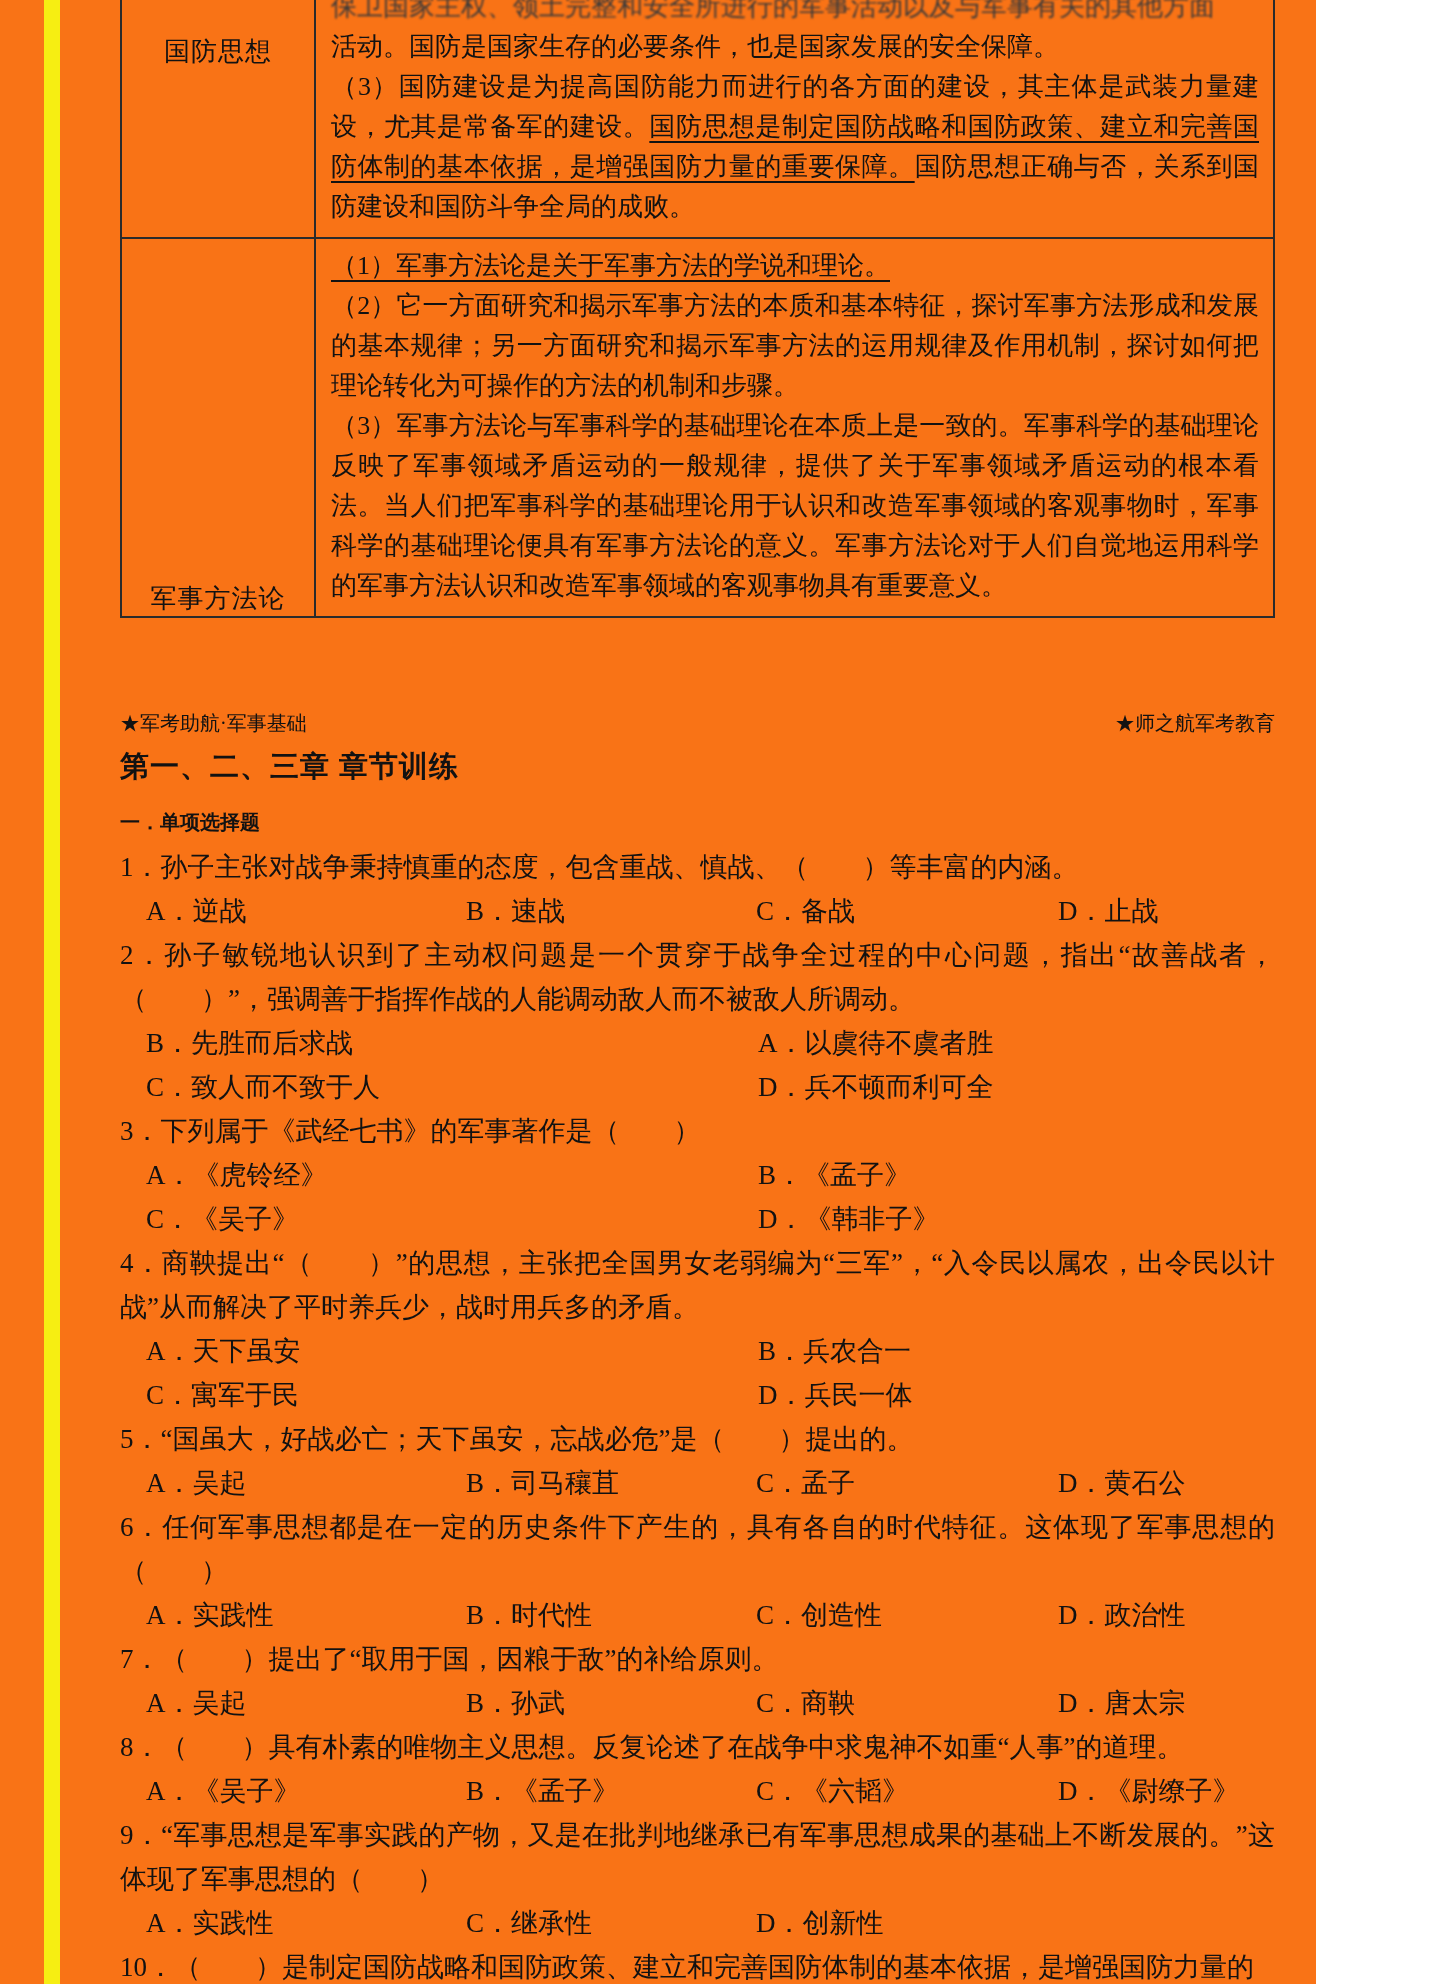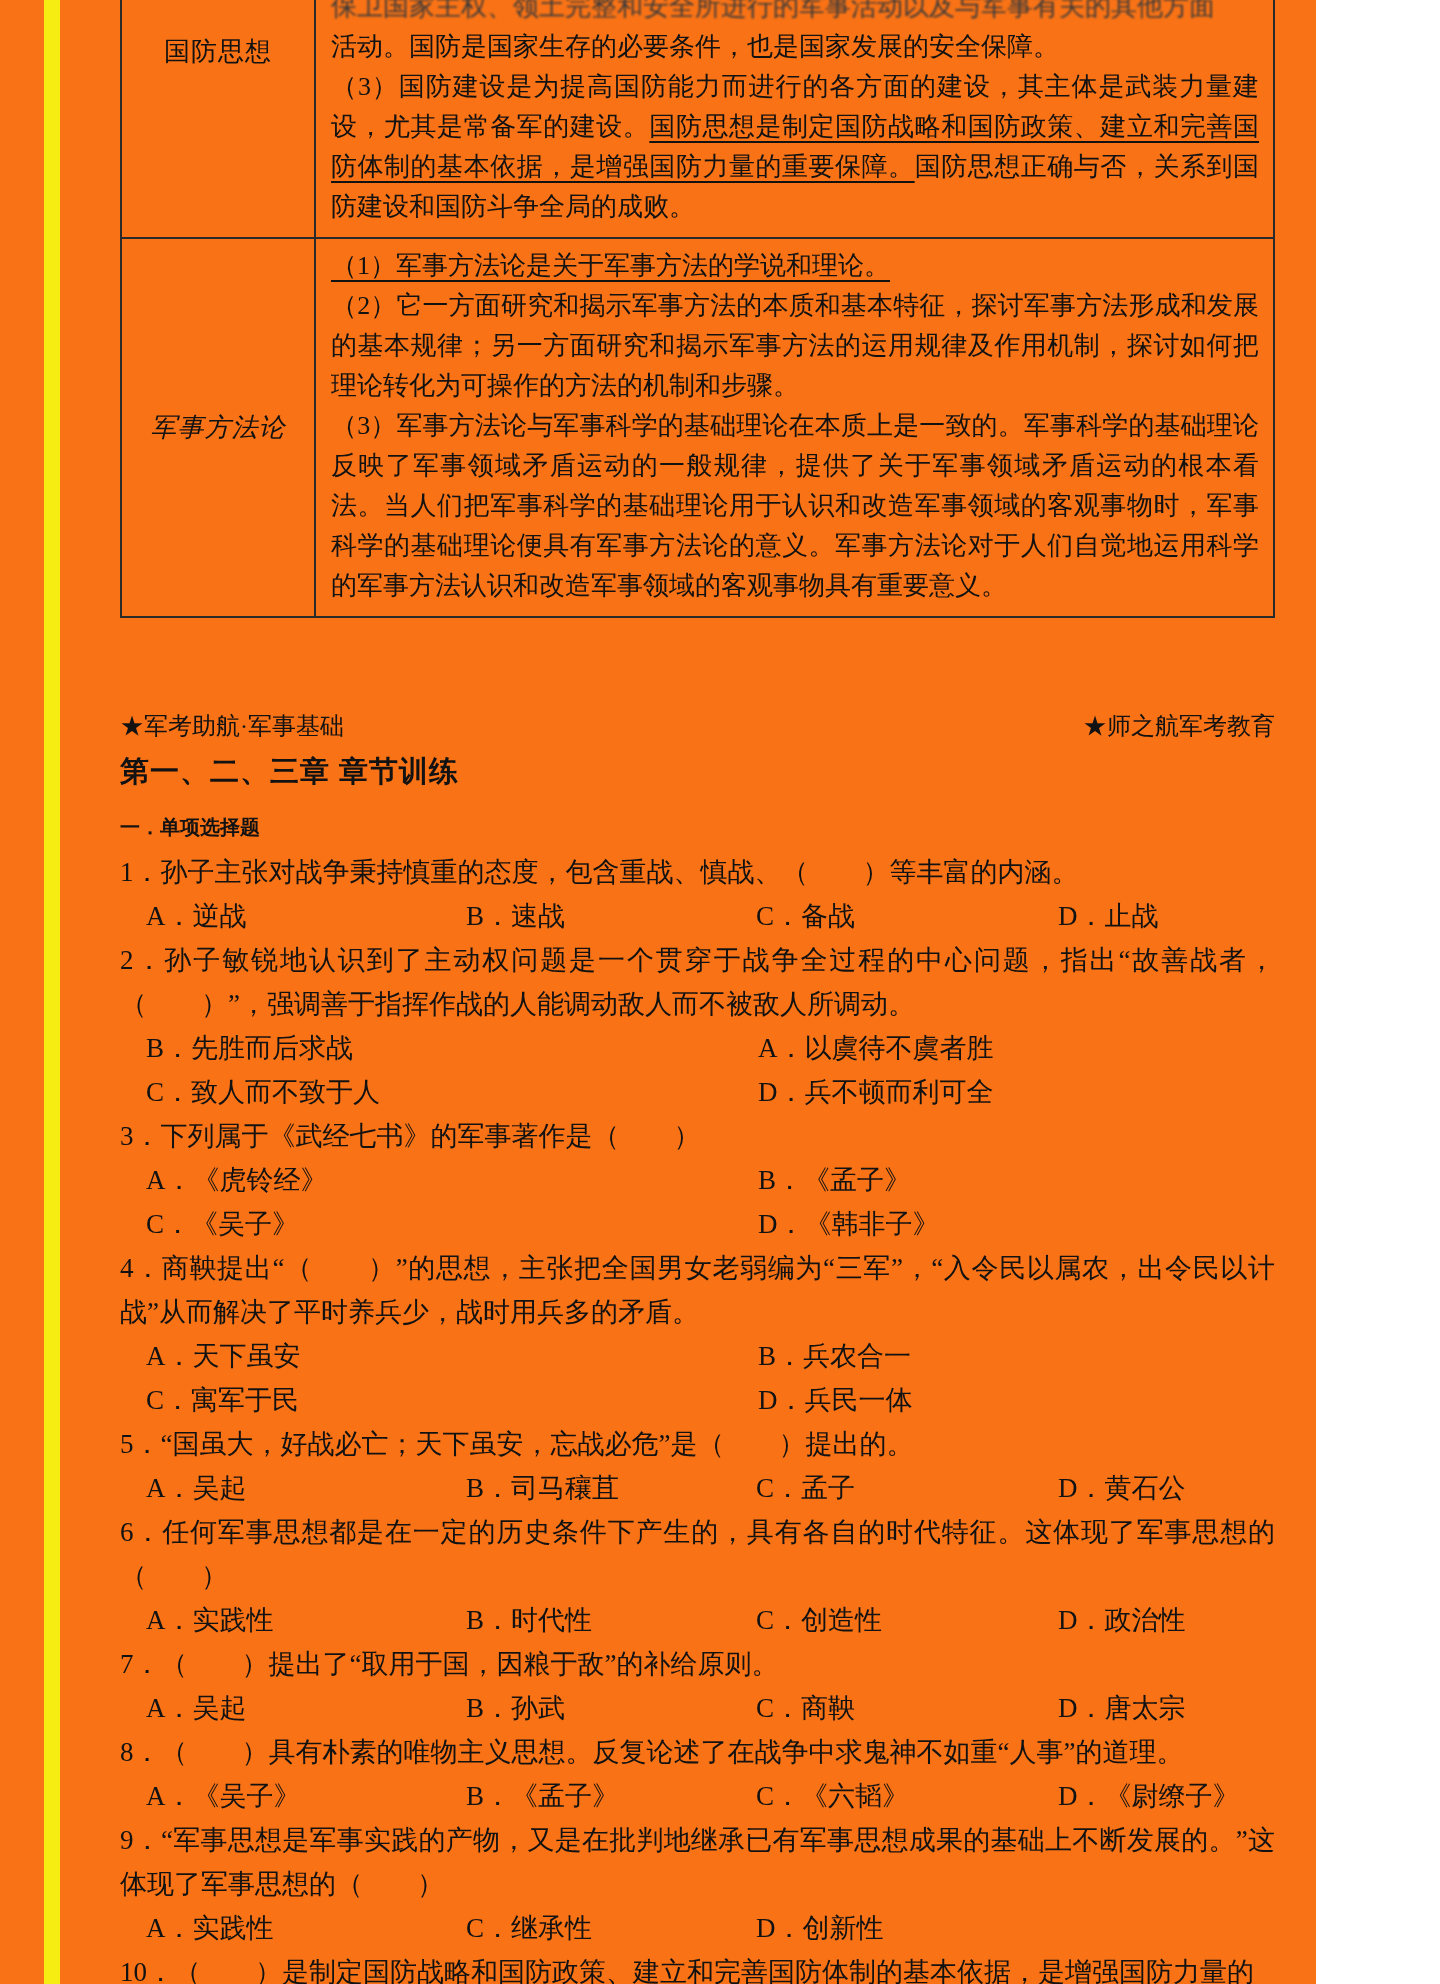--- a/index.html
+++ b/index.html
@@ -16,28 +16,28 @@
   .stripe-right{left:1382px;}
   .content{position:absolute;left:120px;top:0;width:1155px;}
 
   
   .dtable{margin-top:-20px;border:2px solid var(--line);border-top:none;}
   .trow{display:grid;grid-template-columns:194px 1fr;}
   .trow + .trow{border-top:2px solid var(--line);}
   .tlabel{border-right:2px solid var(--line);display:flex;justify-content:center;
           font-size:26px;letter-spacing:1px;}
   .trow-top .tlabel{align-items:flex-start;padding-top:54px;}
-  .trow-center .tlabel{align-items:center;font-style:italic;}
+  .trow-center .tlabel{align-items:flex-end;}
   .tcell{padding:7px 14px 10px 15px;font-size:26px;line-height:40px;text-align:justify;}
   .tcell .u{text-decoration:underline;text-underline-offset:6px;text-decoration-thickness:1.5px;}
   .clip-line{white-space:nowrap;overflow:hidden;filter:blur(1.1px);color:#3a3a3a;text-align:left;}
 
   
   .pageheader{display:flex;justify-content:space-between;align-items:baseline;
-              margin-top:92px;font-size:24px;}
+              margin-top:92px;font-size:20px;}
 
   
   .doc-title{margin-top:10px;font-family:"Liberation Sans","DejaVu Sans",sans-serif;
              font-weight:700;font-size:29px;letter-spacing:1px;}
   .section-heading{margin-top:12px;font-family:"Liberation Sans","DejaVu Sans",sans-serif;
                    font-weight:700;font-size:20px;line-height:46px;}
 
   
   .questions{font-size:27px;line-height:44px;}
   .question .stem{text-align:justify;}

